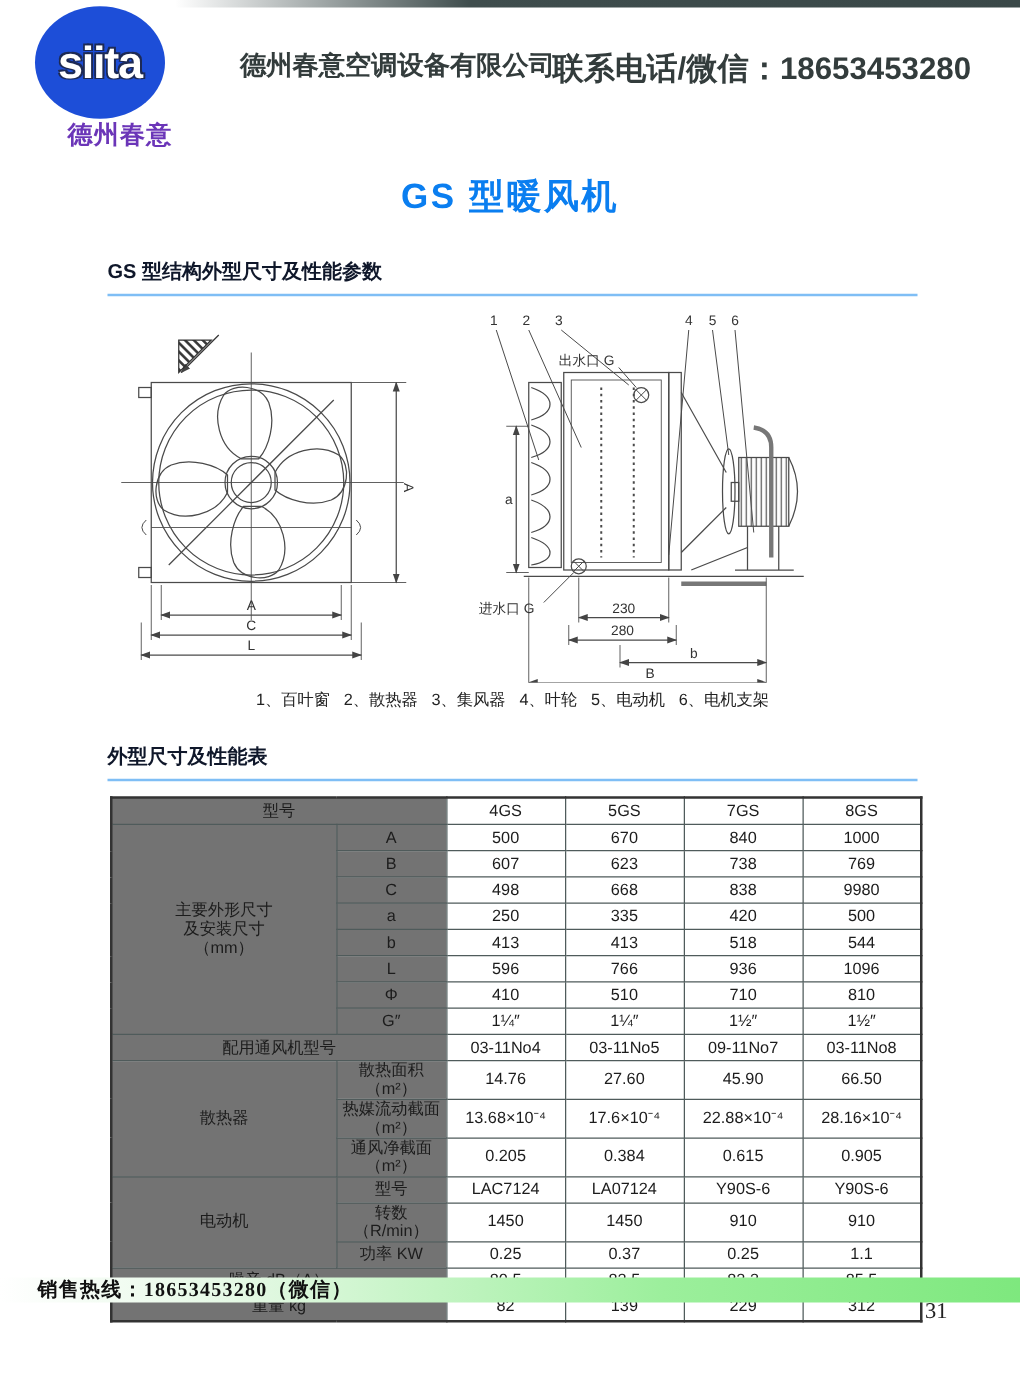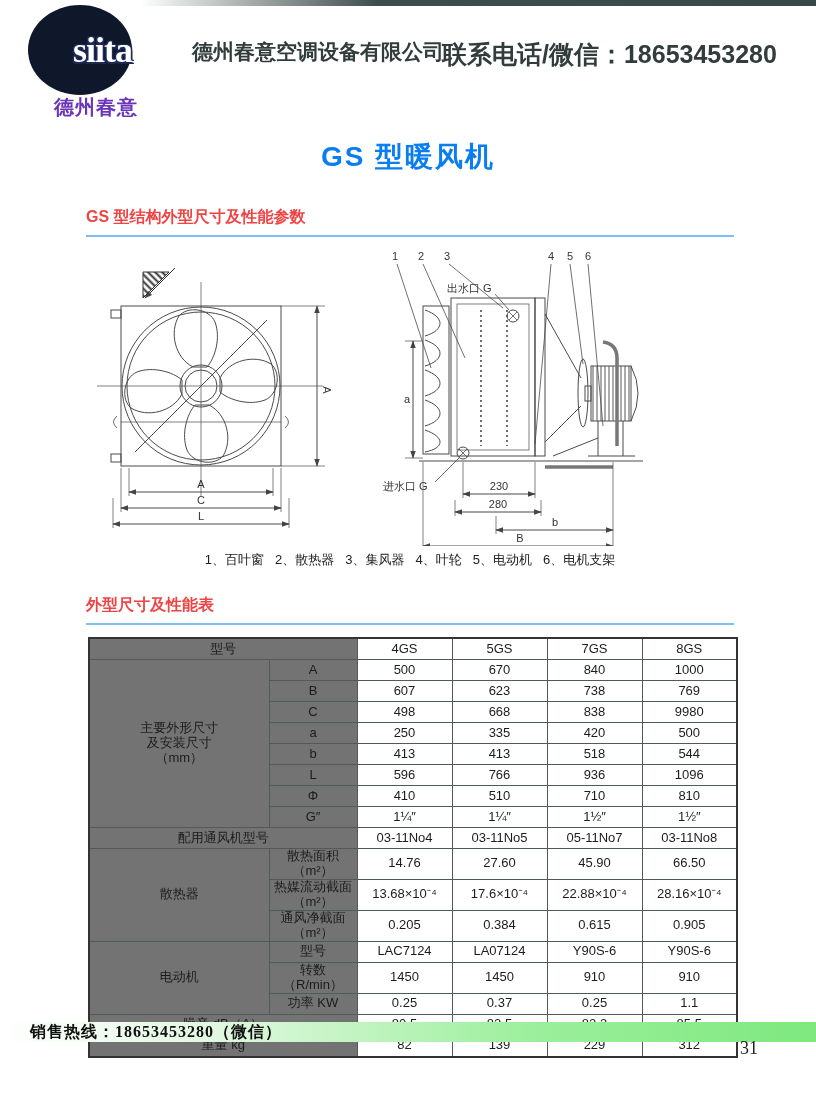--- a/index.html
+++ b/index.html
@@ -4,33 +4,33 @@
 <style>
   html,body{margin:0;padding:0;}
   body{width:816px;height:1100px;background:#ffffff;position:relative;overflow:hidden;
        font-family:"Liberation Sans",sans-serif;color:#222;}
 
   .top-strip{position:absolute;top:0;left:140px;right:0;height:6px;
     background:linear-gradient(to right, rgba(63,77,77,0) 0%, #3f4d4d 35%, #3a4848 100%);}
 
   
   .logo-ellipse{position:absolute;left:28px;top:5px;width:104px;height:90px;border-radius:50%;
-    background:#0f172a;display:flex;align-items:center;justify-content:flex-end;font-family:Liberation Serif, serif;}
+    background:#1d4ed8;display:flex;align-items:center;justify-content:center;}
   .logo-text{font-size:36px;font-weight:bold;color:#ffffff;letter-spacing:-1px;
     text-shadow:1.5px 1.5px 0 #1d2a55,-1.5px -1.5px 0 #1d2a55,1.5px -1.5px 0 #1d2a55,-1.5px 1.5px 0 #1d2a55;}
   .logo-caption{position:absolute;left:22px;top:94px;width:116px;text-align:right;
     font-size:20px;font-weight:bold;color:#6b35b8;letter-spacing:1px;}
   .company-name{position:absolute;left:176px;top:38px;font-size:21px;font-weight:bold;color:#333c3c;margin-left:16px;}
   .contact{position:absolute;left:442px;top:38px;font-size:25px;font-weight:bold;color:#333c3c;}
 
   .page-title{position:absolute;top:138px;left:0;width:816px;text-align:center;
     font-size:28px;font-weight:bold;color:#0a7ef0;letter-spacing:2px;}
 
   .section-header{position:absolute;left:86px;width:648px;font-size:16px;font-weight:bold;
-    color:#ef4444;padding-bottom:7px;border-bottom:2px solid #7fbef5;}
+    color:#0f172a;padding-bottom:7px;border-bottom:2px solid #7fbef5;}
   .sec1{top:207px;}
   .sec2{top:595px;}
 
   .diagram{position:absolute;left:83px;top:246px;}
   .diagram svg{font-family:"Liberation Sans",sans-serif;}
   .diagram text{fill:#333;font-size:11px;}
 
   .caption{position:absolute;left:86px;top:551px;width:648px;display:flex;
     justify-content:center;gap:11px;font-size:13px;color:#222;}
 
@@ -290,21 +290,21 @@
     <td class="lab">G″</td>
     <td class="val">1¼″</td>
     <td class="val">1¼″</td>
     <td class="val">1½″</td>
     <td class="val">1½″</td>
   </tr>
   <tr>
     <td class="lab" colspan="2">配用通风机型号</td>
     <td class="val">03-11No4</td>
     <td class="val">03-11No5</td>
-    <td class="val">05-11No7</td>
+    <td class="val">09-11No7</td>
     <td class="val">03-11No8</td>
   </tr>
   <tr>
     <td class="lab" rowspan="3">散热器</td>
     <td class="lab">散热面积（m²）</td>
     <td class="val">14.76</td>
     <td class="val">27.60</td>
     <td class="val">45.90</td>
     <td class="val">66.50</td>
   </tr>

